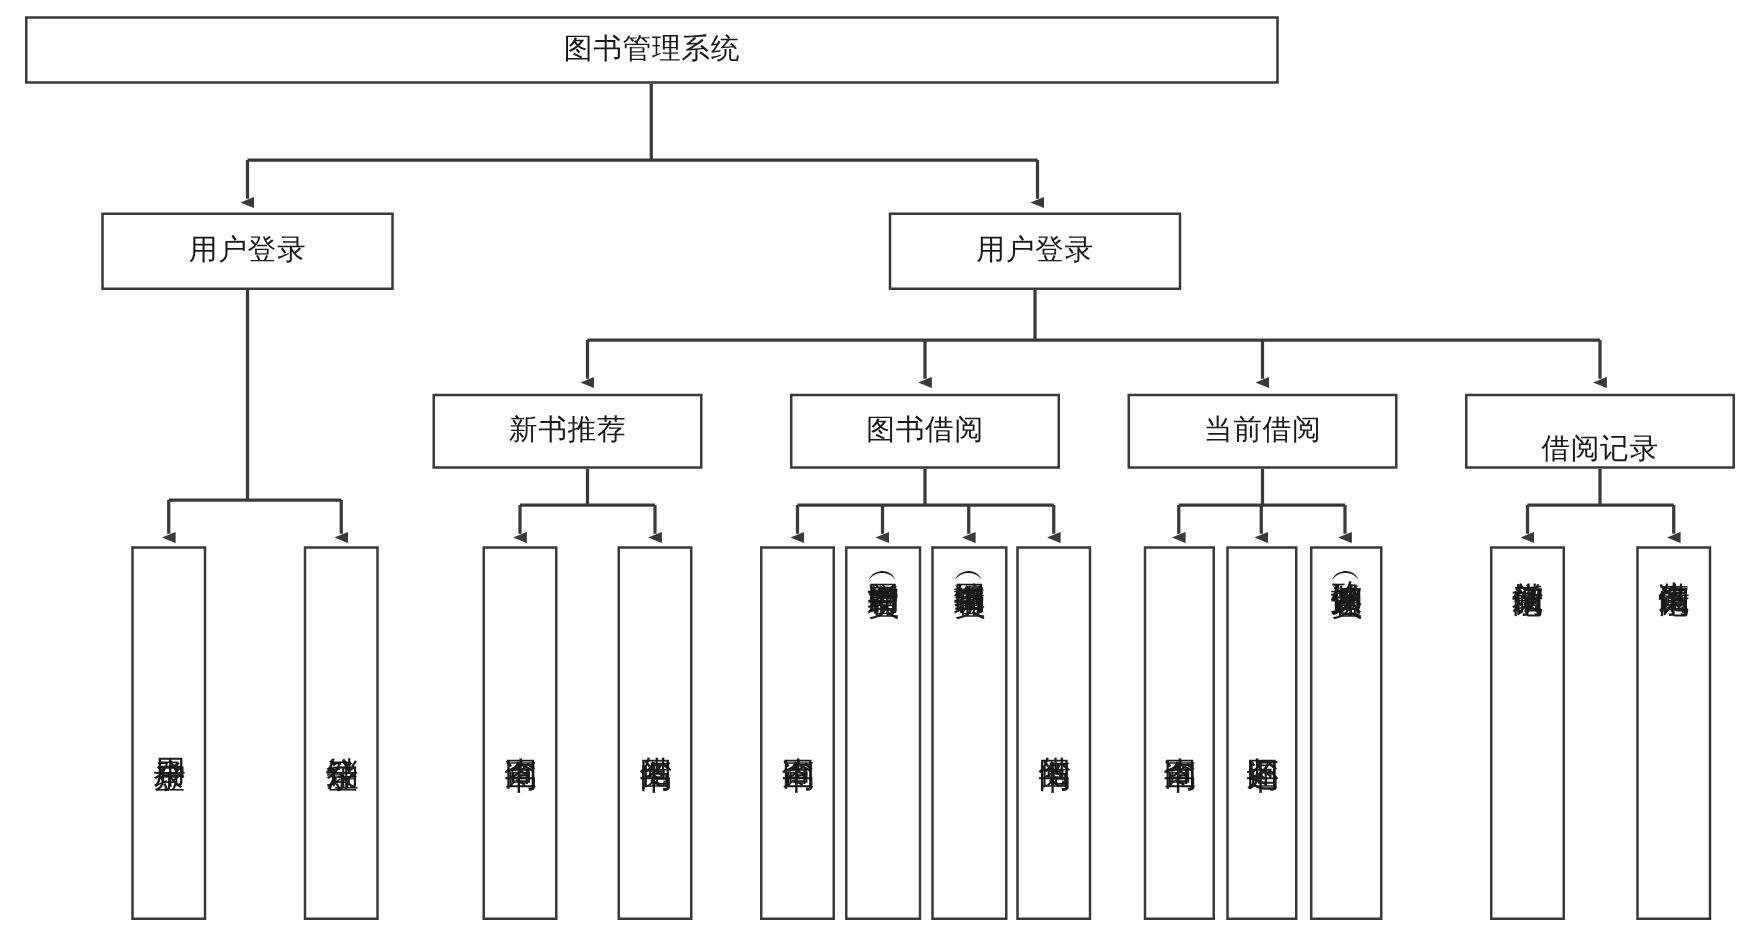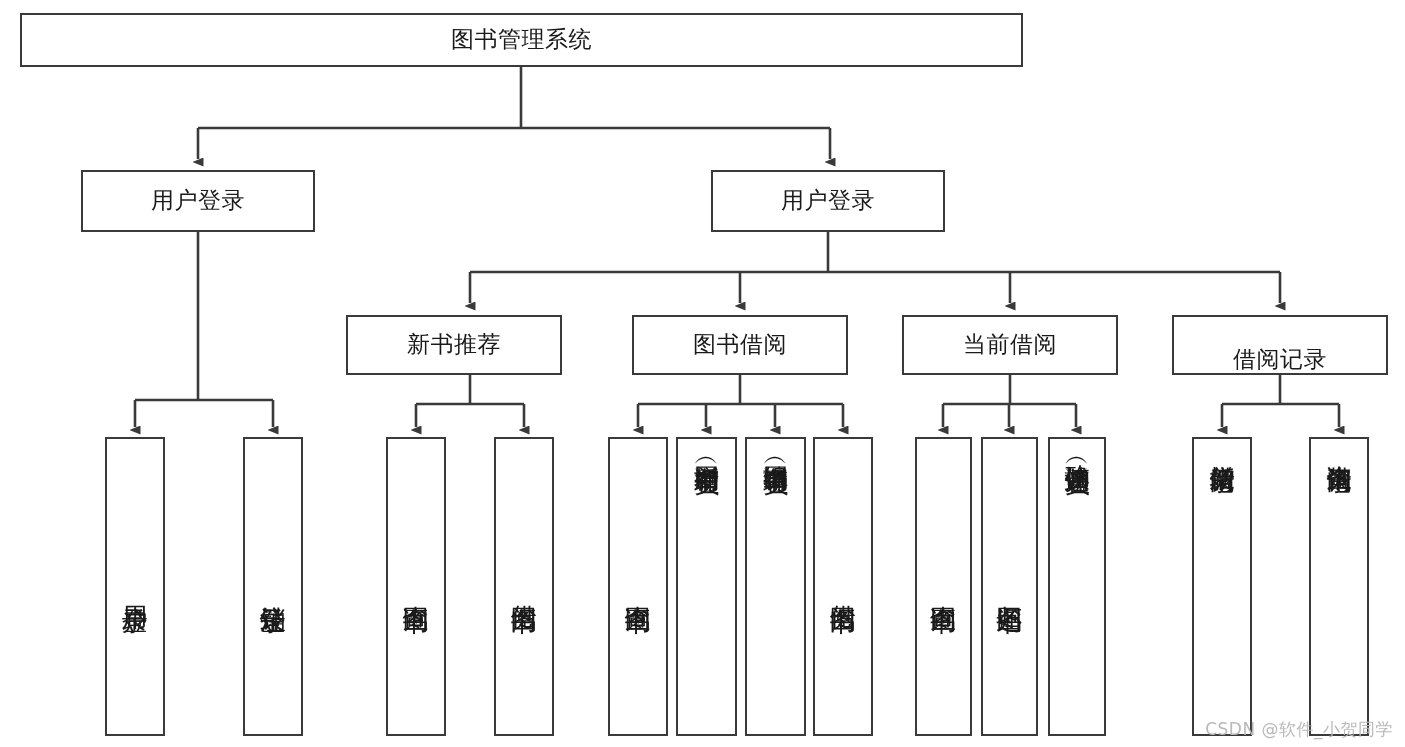--- a/index.html
+++ b/index.html
@@ -192,15 +192,14 @@
     <span class="lbl">确认归还（管理员）</span>
   </div>
 
   <div class="node vert tall" style="left:1192px; top:437px; width:60px; height:299px;">
     <span class="lbl">新增借阅记录</span>
   </div>
   <div class="node vert tall" style="left:1309px; top:437px; width:60px; height:299px;">
     <span class="lbl">查询借阅记录</span>
   </div>
 
-  <div class="watermark">CSDN @软件_小贺同学</div>
 
 </div>
 
 </body></html>

